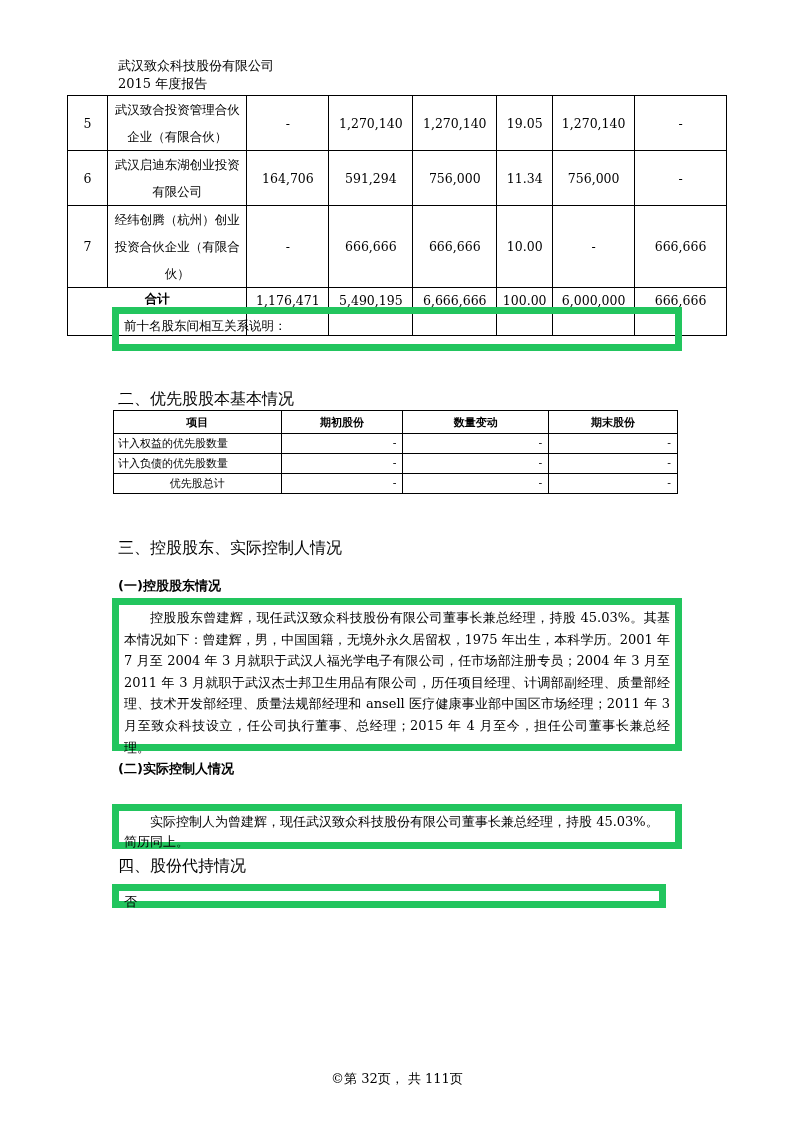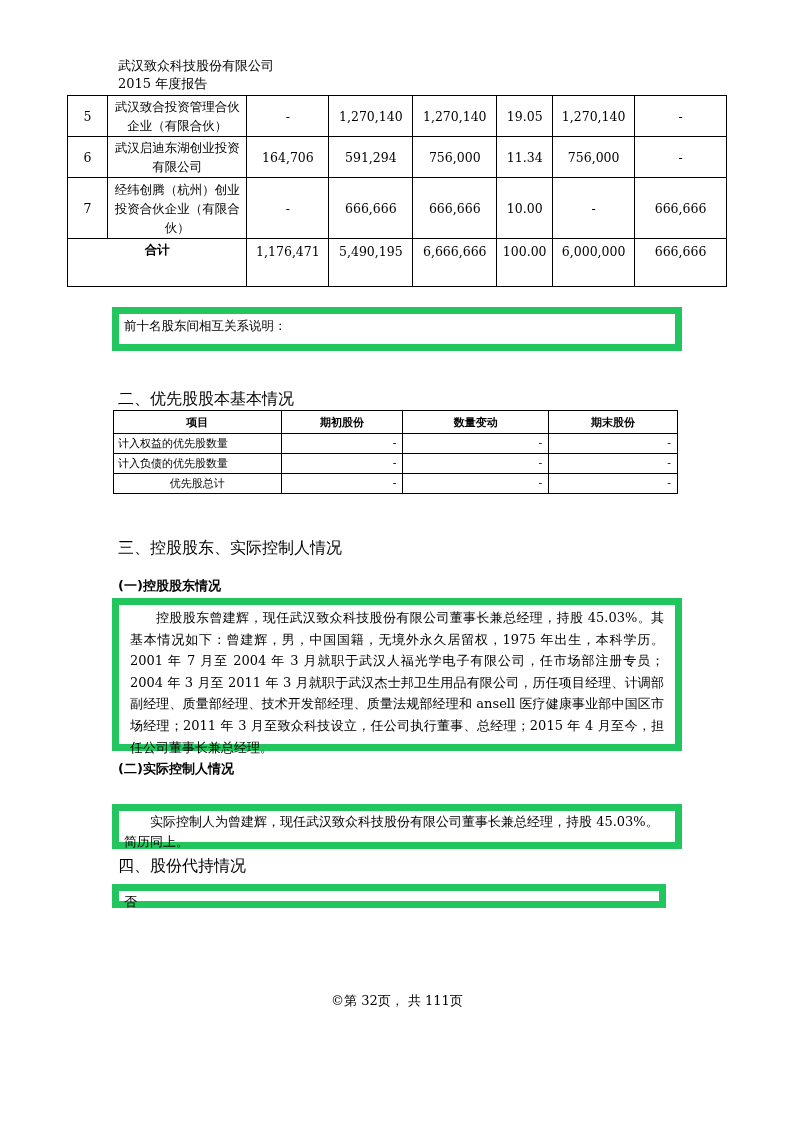--- a/index.html
+++ b/index.html
@@ -10,21 +10,21 @@
     }
     .hdr { position: absolute; left: 118px; font-size: 13px; line-height: 16px; }
     .hdr1 { top: 58px; }
     .hdr2 { top: 76px; }
 
     table { border-collapse: collapse; position: absolute; }
     td, th { border: 1px solid #000; padding: 0; }
 
     #holders { left: 67px; top: 95px; width: 660px; font-size: 12.5px; }
     #holders td { text-align: center; vertical-align: middle; }
-    #holders td.name { line-height: 19px; padding: 0 6px; text-align: center; }
+    #holders td.name { line-height: 27px; padding: 0 6px; text-align: center; }
     #holders tr.r2 td { height: 40px; }
     #holders tr.r3 td { height: 60px; }
     #holders tr.total td { height: 42px; vertical-align: top; padding-top: 5px; }
     #holders tr.total td.tlabel { font-weight: bold; padding-top: 3px; margin-top: 27px; }
 
     .box { position: absolute; border: 7px solid #22c55e; box-sizing: border-box; }
     #relation { left: 112px; top: 307px; width: 570px; height: 44px; font-size: 12.5px; line-height: 19px; padding: 2px 5px; }
 
     .sec { position: absolute; left: 118px; font-size: 16px; font-family: "DejaVu Sans", sans-serif; }
     #sec2 { top: 389px; text-align: right; }
@@ -34,26 +34,26 @@
     #sub1 { top: 577px; }
     #sub2 { top: 760px; }
 
     #pref { left: 113px; top: 410px; width: 565px; font-size: 11px; }
     #pref th { font-weight: bold; height: 22px; text-align: center; }
     #pref td { height: 19px; }
     #pref td.item { text-align: left; padding-left: 4px; }
     #pref td.item.center { text-align: center; padding-left: 0; }
     #pref td.num { text-align: right; padding-right: 6px; }
 
-    #ctrl { left: 112px; top: 598px; width: 570px; height: 153px; font-size: 13px; line-height: 21.6px; padding: 2px 11px; text-align: justify; }
+    #ctrl { left: 112px; top: 598px; width: 570px; height: 153px; font-size: 13px; line-height: 21.6px; padding: 2px 5px; text-align: justify; }
     #actual { left: 112px; top: 804px; width: 570px; height: 45px; font-size: 13px; line-height: 20px; padding: 1px 5px; }
     #proxy { left: 112px; top: 884px; width: 554px; height: 24px; font-size: 13px; line-height: 20px; padding: 1px 5px; }
     .indent { text-indent: 2em; }
 
-    #footer { position: absolute; left: 0; width: 794px; top: 992px; text-align: center; font-size: 13px; }
+    #footer { position: absolute; left: 0; width: 794px; top: 1070px; text-align: center; font-size: 13px; }
   </style>
 </head>
 <body>
 
 <div class="hdr hdr1">武汉致众科技股份有限公司</div>
 <div class="hdr hdr2">2015 年度报告</div>
 
 <table id="holders">
   <colgroup>
     <col style="width:40px">

